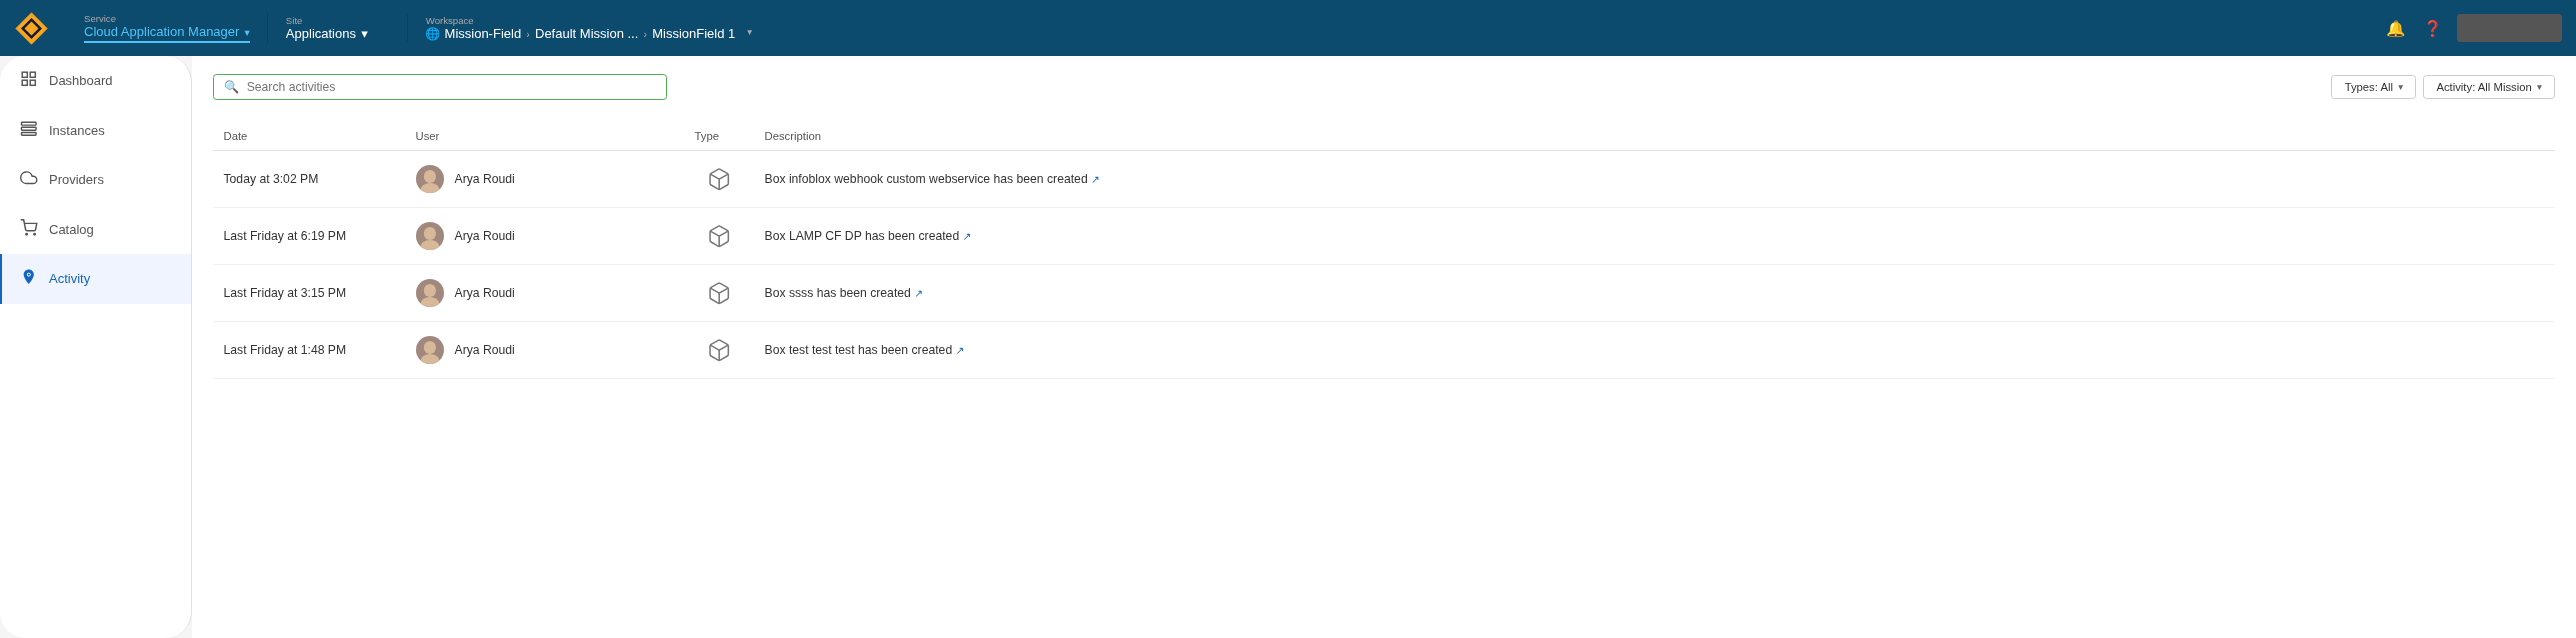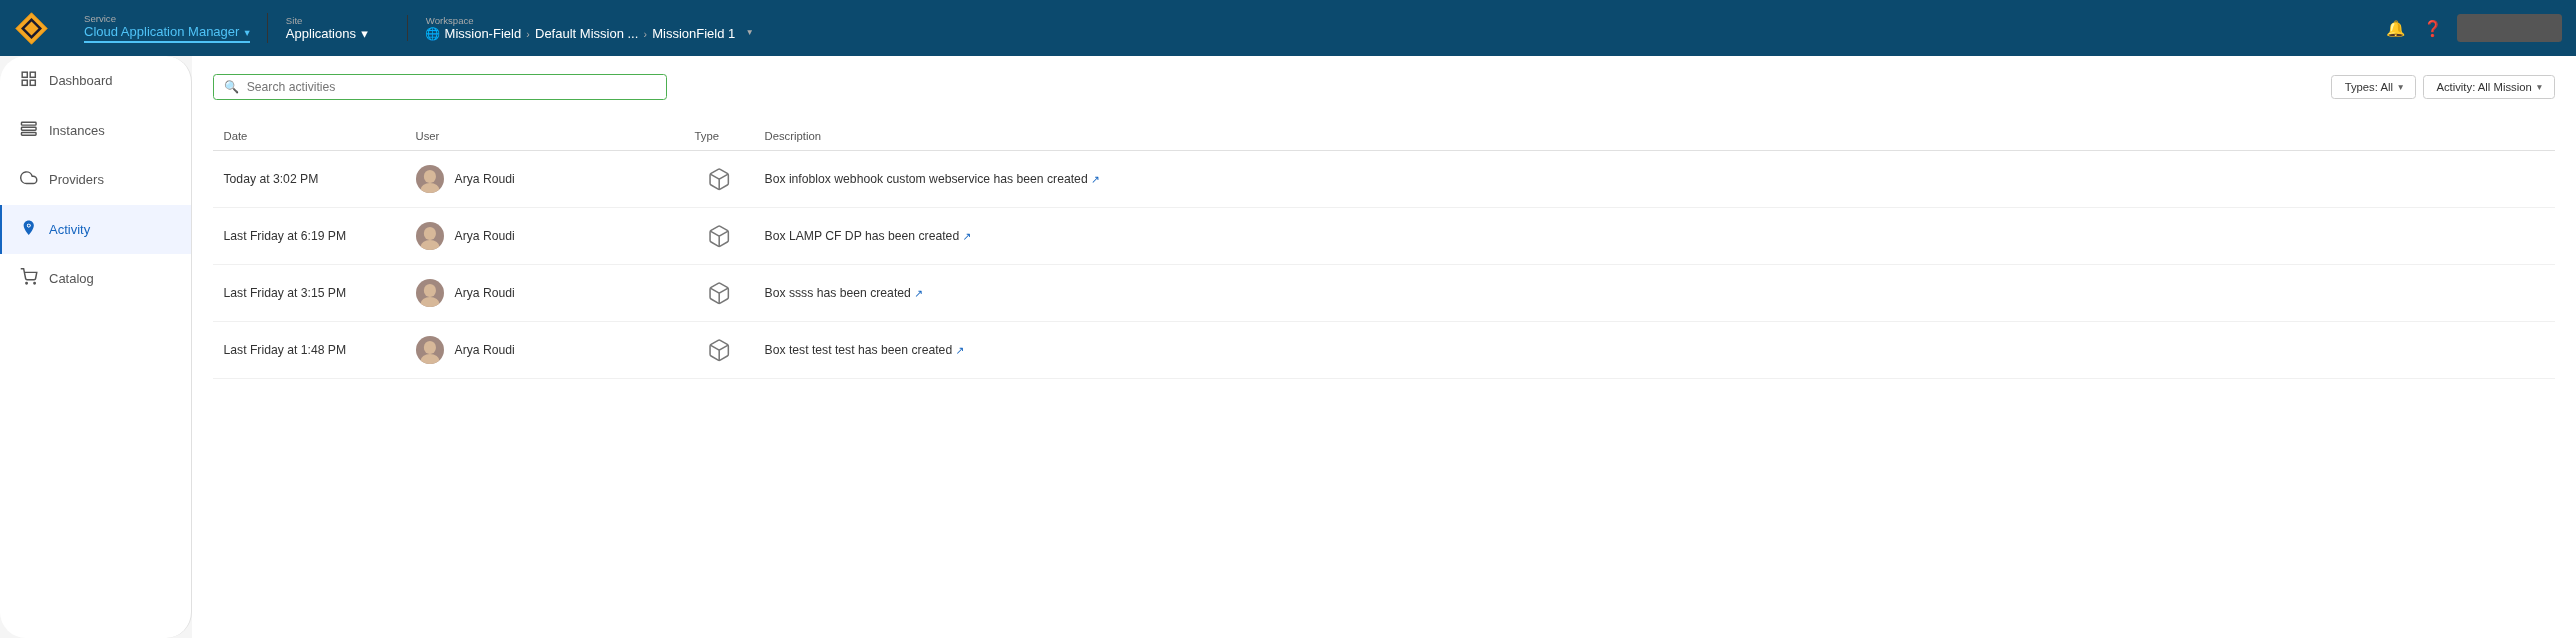--- a/index.html
+++ b/index.html
@@ -366,39 +366,39 @@
       <span>Instances</span>
     </div>
     <div class="sidebar-item">
       <span class="sidebar-icon">
         <svg width="17.5" height="17.5" viewBox="0 0 24 24" fill="none" stroke="currentColor" stroke-width="2">
           <path d="M18 10h-1.26A8 8 0 1 0 9 20h9a5 5 0 0 0 0-10z"></path>
         </svg>
       </span>
       <span>Providers</span>
     </div>
+    <div class="sidebar-item">
+      <span class="sidebar-icon">
+        <svg width="17.5" height="17.5" viewBox="0 0 24 24" fill="none" stroke="currentColor" stroke-width="2">
+          <circle cx="9" cy="21" r="1"></circle>
+            <circle cx="20" cy="21" r="1"></circle>
+          <path d="M1 1h4l2.68 13.39a2 2 0 0 0 2 1.61h9.72a2 2 0 0 0 2-1.61L23 6H6"></path>
+        </svg>
+      </span>
+      <span>Catalog</span>
+    </div>
     <div class="sidebar-item active">
       <span class="sidebar-icon">
         <svg width="17.5" height="17.5" viewBox="0 0 24 24" fill="currentColor" stroke="none">
           <path d="M12 2C8.13 2 5 5.13 5 9c0 5.25 7 13 7 13s7-7.75 7-13c0-3.87-3.13-7-7-7zm0 9.5c-1.38 0-2.5-1.12-2.5-2.5s1.12-2.5 2.5-2.5 2.5 1.12 2.5 2.5-1.12 2.5-2.5 2.5z"></path>
           <circle cx="12" cy="9" r="2.5" fill="#fff"></circle>
           <circle cx="12" cy="9" r="1.5" fill="currentColor"></circle>
         </svg>
       </span>
       <span>Activity</span>
-    </div>
-    <div class="sidebar-item">
-      <span class="sidebar-icon">
-        <svg width="17.5" height="17.5" viewBox="0 0 24 24" fill="none" stroke="currentColor" stroke-width="2">
-          <circle cx="9" cy="21" r="1"></circle>
-            <circle cx="20" cy="21" r="1"></circle>
-          <path d="M1 1h4l2.68 13.39a2 2 0 0 0 2 1.61h9.72a2 2 0 0 0 2-1.61L23 6H6"></path>
-        </svg>
-      </span>
-      <span>Catalog</span>
     </div>
   </aside>
 
   <main class="content">
 
     <div class="search-filter-row">
       <div class="search-box">
         <span class="search-icon">🔍</span>
         <input type="text" placeholder="Search activities" style="">
       </div>

